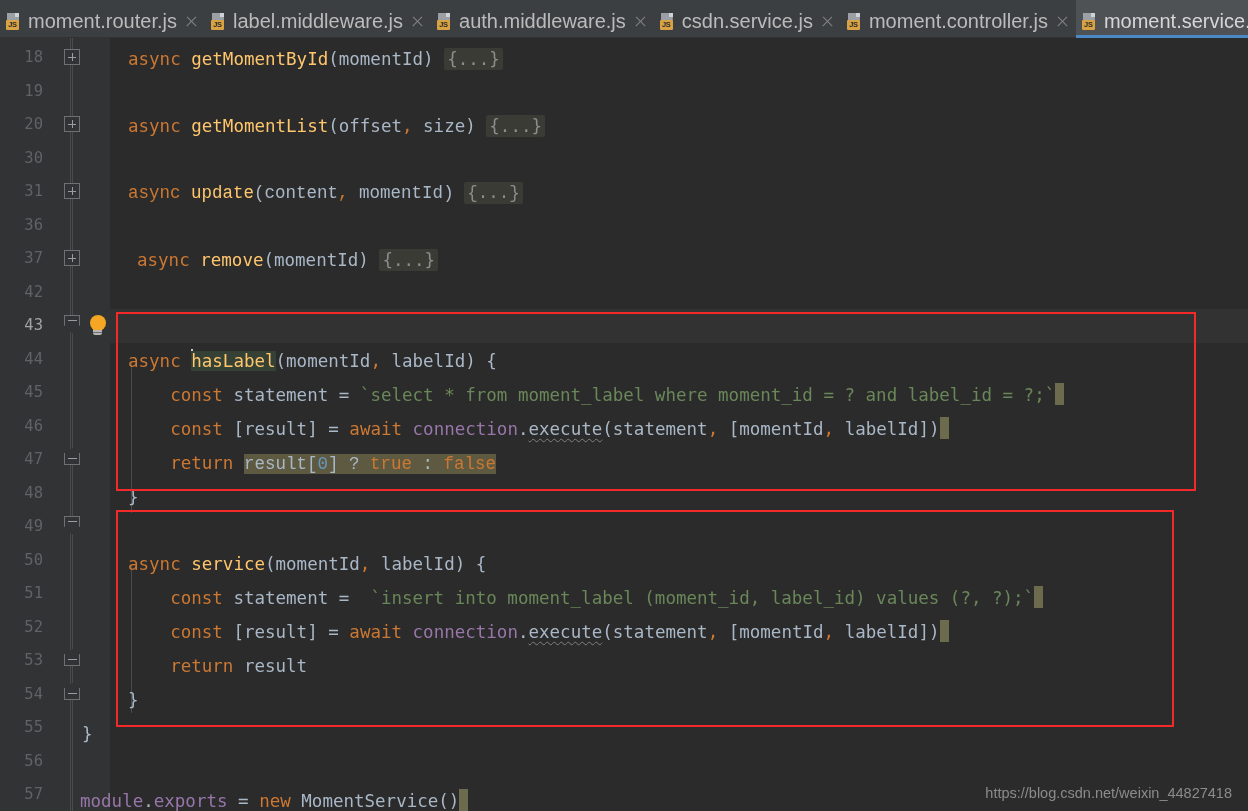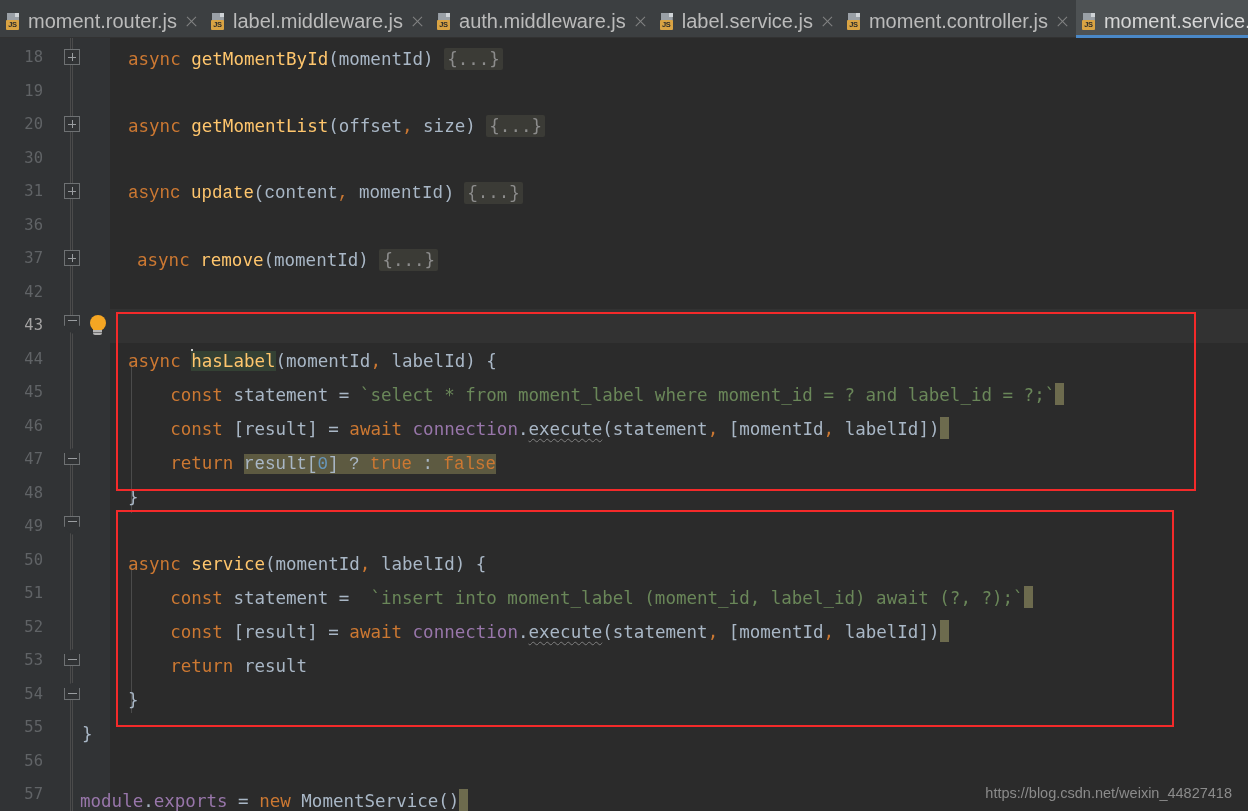--- a/index.html
+++ b/index.html
@@ -394,21 +394,21 @@
       </span>
       <span class="tab-label">auth.middleware.js</span>
       <span class="tab-close"></span>
     </div>
     <div class="tab">
       <span class="js-icon">
         <span class="sheet"></span>
         <span class="fold"></span>
         <span class="badge">JS</span>
       </span>
-      <span class="tab-label">label.service.js</span>
+      <span class="tab-label">csdn.service.js</span>
       <span class="tab-close"></span>
     </div>
     <div class="tab">
       <span class="js-icon">
         <span class="sheet"></span>
         <span class="fold"></span>
         <span class="badge">JS</span>
       </span>
       <span class="tab-label">moment.controller.js</span>
       <span class="tab-close"></span>
@@ -474,21 +474,21 @@
     <div class="codeline" style="top:307px; left:18px;"><span class="kw">async</span> <span class="caret-line"></span><span class="sel-ident fn">hasLabel</span><span class="punct">(</span><span class="plain">momentId</span><span class="comma">,</span> <span class="plain">labelId</span><span class="punct">)</span> <span class="brace">{</span></div>
 
     <div class="codeline" style="top:375px; left:18px;">    <span class="kw">const</span> <span class="punct">[</span><span class="plain">result</span><span class="punct">]</span> <span class="punct">=</span> <span class="kw">await</span> <span class="obj">connection</span><span class="punct">.</span><span class="squiggle plain">execute</span><span class="punct">(</span><span class="plain">statement</span><span class="comma">,</span> <span class="punct">[</span><span class="plain">momentId</span><span class="comma">,</span> <span class="plain">labelId</span><span class="punct">])</span><span class="caret-blk"></span></div>
 
     <div class="codeline" style="top:409px; left:18px;">    <span class="kw">return</span> <span class="sel-block"><span class="plain">result</span><span class="punct">[</span><span class="num">0</span><span class="punct">]</span> <span class="punct">?</span> <span class="kw">true</span> <span class="punct">:</span> <span class="kw">false</span></span></div>
 
     <div class="codeline" style="top:443px; left:18px;"><span class="brace">}</span></div>
 
     <div class="codeline" style="top:510px; left:18px;"><span class="kw">async</span> <span class="fn">service</span><span class="punct">(</span><span class="plain">momentId</span><span class="comma">,</span> <span class="plain">labelId</span><span class="punct">)</span> <span class="brace">{</span></div>
 
-    <div class="codeline" style="top:544px; left:18px;">    <span class="kw">const</span> <span class="plain">statement</span> <span class="punct">=</span>  <span class="str">`insert into moment_label (moment_id, label_id) await (?, ?);`</span><span class="caret-blk"></span></div>
+    <div class="codeline" style="top:544px; left:18px;">    <span class="kw">const</span> <span class="plain">statement</span> <span class="punct">=</span>  <span class="str">`insert into moment_label (moment_id, label_id) values (?, ?);`</span><span class="caret-blk"></span></div>
 
     <div class="codeline" style="top:578px; left:18px;">    <span class="kw">const</span> <span class="punct">[</span><span class="plain">result</span><span class="punct">]</span> <span class="punct">=</span> <span class="kw">await</span> <span class="obj">connection</span><span class="punct">.</span><span class="squiggle plain">execute</span><span class="punct">(</span><span class="plain">statement</span><span class="comma">,</span> <span class="punct">[</span><span class="plain">momentId</span><span class="comma">,</span> <span class="plain">labelId</span><span class="punct">])</span><span class="caret-blk"></span></div>
 
     <div class="codeline" style="top:612px; left:18px;">    <span class="kw">return</span> <span class="plain">result</span></div>
 
     <div class="codeline" style="top:646px; left:18px;"><span class="brace">}</span></div>
 
     <div class="codeline" style="top:680px; left:-28px;"><span class="brace">}</span></div>
 
     <div class="codeline" style="top:747px; left:-30px;"><span class="obj">module</span><span class="punct">.</span><span class="obj">exports</span> <span class="punct">=</span> <span class="kw">new</span> <span class="plain">MomentService</span><span class="punct">()</span><span class="caret-blk"></span></div>

